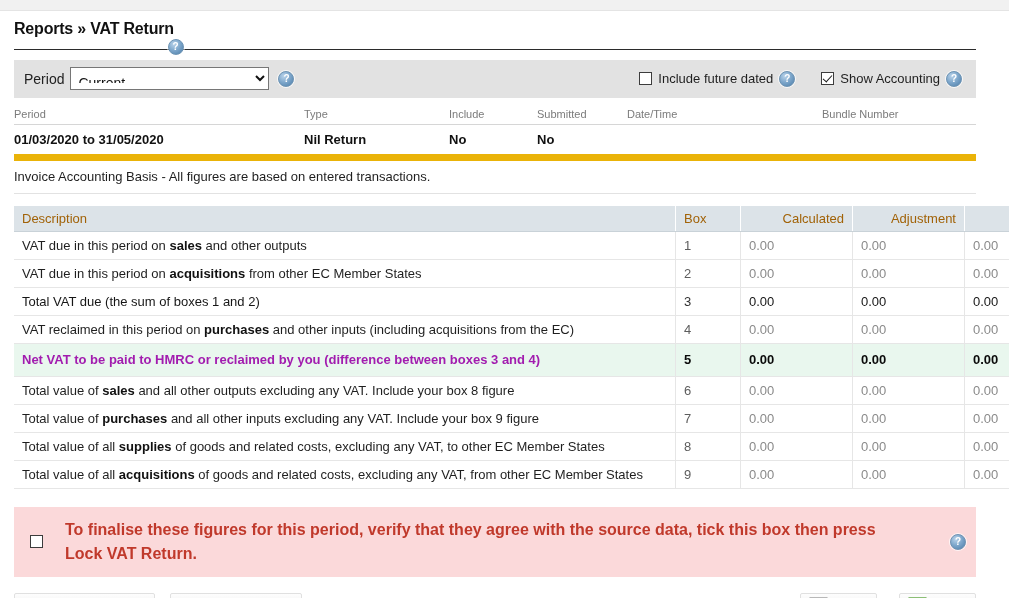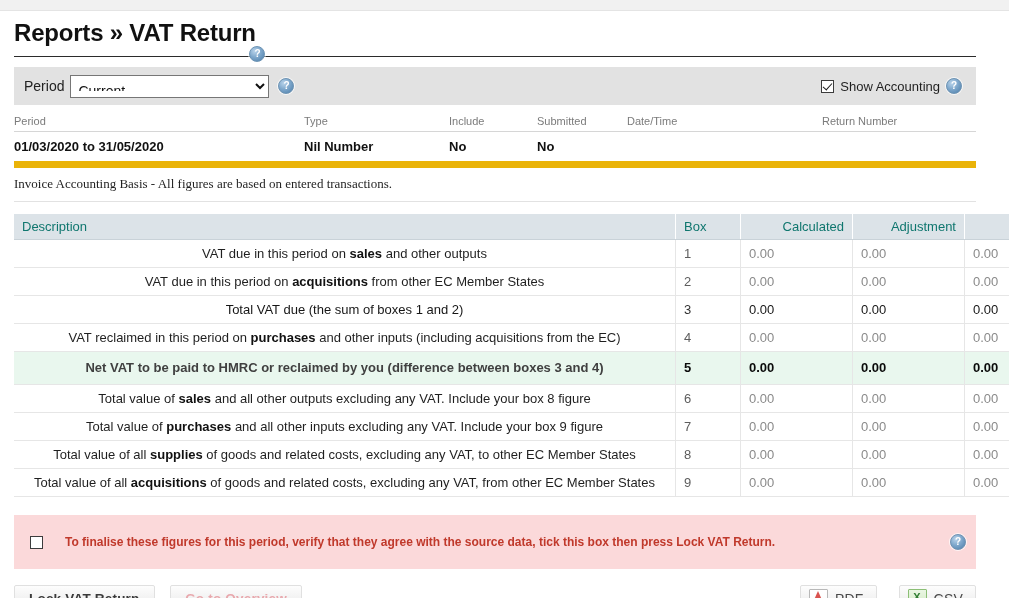--- a/index.html
+++ b/index.html
@@ -40,21 +40,21 @@
   }
 
   
   .title-row {
     position: relative;
     margin: 0 14px 0 14px;
     padding: 9px 0 10px 0;
     border-bottom: 1px solid #2b2b2b;
   }
   .page-title {
-    font-size: 24px;
+    font-size: 16px;
     font-weight: bold;
     letter-spacing: -0.2px;
     color: #111111;
     line-height: 1.1;
     display: inline-block;
   }
   .title-help {
     position: absolute;
     right: 10px;
     top: 16px;
@@ -176,37 +176,36 @@
   .col-submitted { width: 90px; }
   .col-datetime { width: 195px; }
   .col-bundle { width: auto; }
 
   .basis-note {
     margin: 0 14px;
     padding: 8px 0 9px 0;
     font-size: 13px;
     color: #1f1f1f;
     border-bottom: 1px solid #e2e2e2;
-    font-family: Liberation Serif, serif;
   }
 
   
   .vat-wrap {
     margin: 12px 14px 0 14px;
   }
   .vat-table {
     width: 100%;
     border-collapse: collapse;
     table-layout: fixed;
   }
   .vat-table thead th {
     background: #dce3e8;
     font-weight: normal;
     font-size: 13px;
-    color: #0f766e;
+    color: #a16207;
     padding: 5px 8px;
     border-right: 1px solid #ffffff;
     border-bottom: 1px solid #c9d2d8;
     text-align: right;
     white-space: nowrap;
   }
   .vat-table thead th.desc { text-align: left; }
   .vat-table thead th.box  { text-align: left; }
   .vat-table thead th:last-child { border-right: none; }
 
@@ -216,38 +215,38 @@
     border-bottom: 1px solid #e6e6e6;
     border-right: 1px solid #e6e6e6;
     color: #8a8a8a;
     text-align: left;
     white-space: nowrap;
     overflow: hidden;
     text-overflow: ellipsis;
   }
   .vat-table tbody td:last-child { border-right: none; }
   .vat-table tbody td.desc {
-    text-align: center;
+    text-align: left;
     color: #1f1f1f;
   }
   .vat-table tbody td.box {
     text-align: left;
     color: #5d5d5d;
   }
   .vat-table tbody tr.dark td { color: #161616; }
   .vat-table tbody tr.dark td.box { color: #333; }
 
   .vat-table tbody tr.net td {
     background: #e9f7ee;
     font-weight: bold;
     color: #0b0b0b;
     padding-top: 8px;
     padding-bottom: 9px;
   }
-  .vat-table tbody tr.net td.desc { color: #404040; }
+  .vat-table tbody tr.net td.desc { color: #a21caf; }
   .vat-table tbody tr.net td.box { color: #0b0b0b; }
 
   .w-desc { width: 645px; }
   .w-box  { width: 48px; }
   .w-num  { width: 95px; }
 
   .vat-table b { font-weight: bold; color: #111; }
 
   
   .warn-bar {
@@ -258,21 +257,21 @@
     align-items: center;
     padding: 11px 14px 11px 16px;
     box-sizing: border-box;
     min-height: 54px;
   }
   .warn-cb {
     flex: 0 0 auto;
     margin-right: 22px;
   }
   .warn-text {
-    font-size: 12px;
+    font-size: 16px;
     font-weight: bold;
     color: #c0392b;
     line-height: 1.52;
     max-width: 830px;
   }
   .warn-help {
     position: absolute;
     right: 10px;
     top: 50%;
     transform: translateY(-50%);
@@ -375,42 +374,47 @@
 
     <div class="toolbar">
       <span class="period-label">Period</span>
       <select class="period-select">
         <option>Current</option>
       </select>
       <span class="toolbar-help help-icon"></span>
 
       <div class="toolbar-right">
         <div class="check-group">
+          <span class="cb"></span>
+          <span>Include future dated</span>
+          <span class="help-icon"></span>
+        </div>
+        <div class="check-group">
           <span class="cb checked"></span>
           <span>Show Accounting</span>
           <span class="help-icon"></span>
         </div>
       </div>
     </div>
 
     <table class="period-table">
       <thead>
         <tr>
           <th class="col-period">Period</th>
           <th class="col-type">Type</th>
           <th class="col-locked">Include</th>
           <th class="col-submitted">Submitted</th>
           <th class="col-datetime">Date/Time</th>
-          <th class="col-bundle">Return Number</th>
+          <th class="col-bundle">Bundle Number</th>
         </tr>
       </thead>
       <tbody>
         <tr>
           <td>01/03/2020 to 31/05/2020</td>
-          <td>Nil Number</td>
+          <td>Nil Return</td>
           <td>No</td>
           <td>No</td>
           <td></td>
           <td></td>
         </tr>
       </tbody>
     </table>
 
     <div class="basis-note">Invoice Accounting Basis - All figures are based on entered transactions.</div>
 

